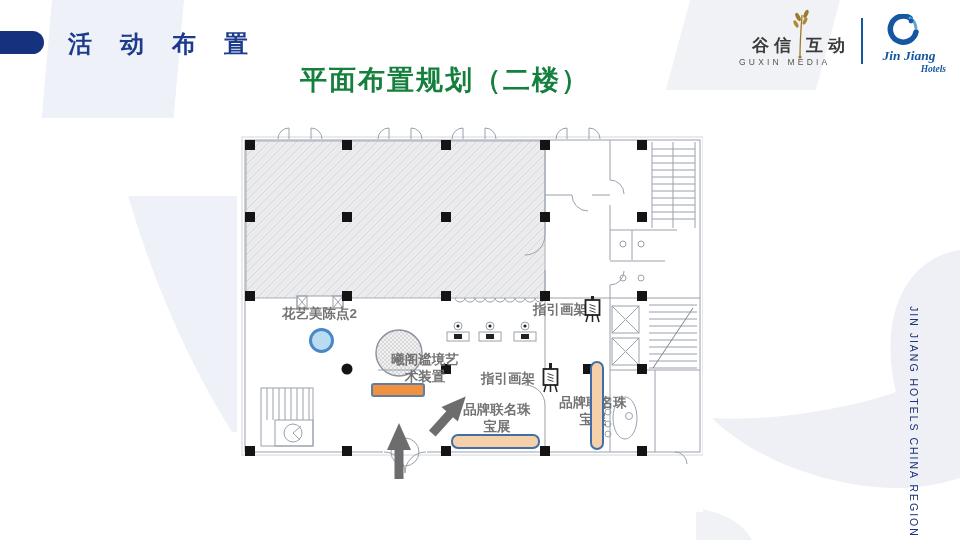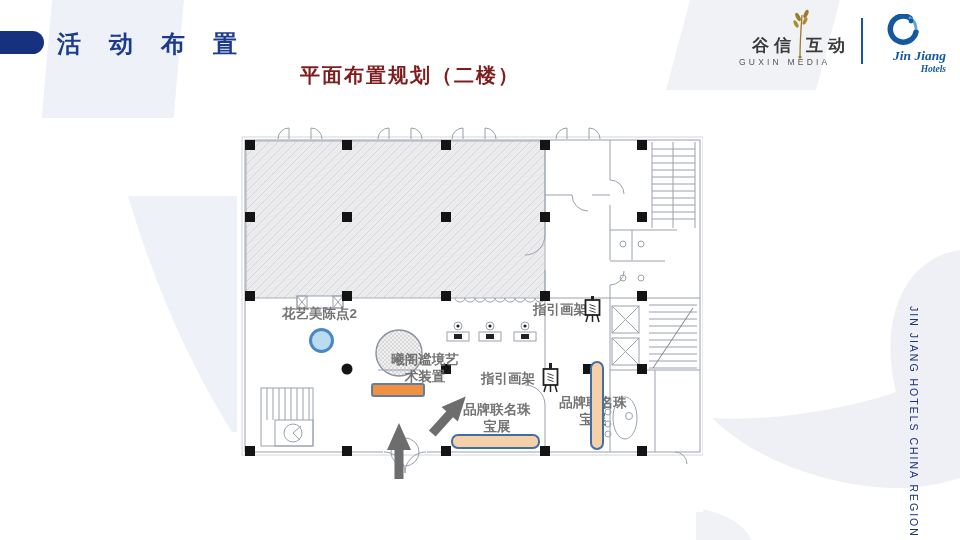--- a/index.html
+++ b/index.html
@@ -6,32 +6,32 @@
   body{
     width:960px;height:540px;position:relative;overflow:hidden;background:#ffffff;
     font-family:"Liberation Sans","DejaVu Sans",sans-serif;
   }
   .abs{position:absolute;}
   
   .bg-band-title{left:52px;top:0;width:132px;height:118px;background:#eef2f8;transform:skewX(-5deg);transform-origin:top left;}
   .bg-band-logo{left:690px;top:0;width:150px;height:90px;background:#f0f2f5;transform:skewX(-15deg);transform-origin:top left;}
   
   .pill{left:-14px;top:31px;width:58px;height:23px;background:#16317e;border-radius:12px;}
-  .section-title{left:57px;top:28px;font-size:24px;font-weight:bold;color:#1c3b8c;letter-spacing:28px;white-space:nowrap;}
-  .main-title{left:300px;top:62px;font-size:20px;font-weight:bold;color:#7f1d1d;letter-spacing:2px;white-space:nowrap;text-align:center;}
+  .section-title{left:68px;top:28px;font-size:24px;font-weight:bold;color:#1c3b8c;letter-spacing:28px;white-space:nowrap;}
+  .main-title{left:300px;top:62px;font-size:27px;font-weight:bold;color:#15803d;letter-spacing:2px;white-space:nowrap;text-align:center;}
   .side-text{
     left:908px;top:306px;height:230px;color:#1a3178;font-size:10.5px;letter-spacing:2px;
     writing-mode:vertical-rl;text-orientation:mixed;white-space:nowrap;
   }
   
   .guxin-cn{left:738px;top:34px;width:112px;font-size:17px;font-weight:bold;color:#3a3a3a;letter-spacing:5px;white-space:nowrap;text-align:right;}
   .guxin-cn .gap{display:inline-block;width:10px;}
   .guxin-en{left:739px;top:57px;font-size:8.5px;color:#555;letter-spacing:3.2px;white-space:nowrap;}
   .logo-divider{left:861px;top:18px;width:2px;height:46px;background:#1558a0;}
-  .jj-name{left:872px;top:48px;width:74px;text-align:right;font-family:"Liberation Serif","DejaVu Serif",serif;
+  .jj-name{left:872px;top:48px;width:74px;text-align:center;font-family:"Liberation Serif","DejaVu Serif",serif;
     font-style:italic;font-weight:bold;font-size:13.5px;color:#1558a0;white-space:nowrap;}
   .jj-sub{left:872px;top:64px;width:74px;text-align:right;font-family:"Liberation Serif","DejaVu Serif",serif;
     font-style:italic;font-weight:bold;font-size:9.5px;color:#1558a0;}
   
   .plan-wrap{left:237px;top:120px;width:466px;height:392px;background:#ffffff;}
   
   .lbl{position:absolute;font-weight:bold;color:#737373;font-size:13.5px;line-height:16px;white-space:nowrap;}
   .lbl2{white-space:normal;text-align:center;line-height:17px;}
   .marker-circle{left:309px;top:328px;width:19px;height:19px;border-radius:50%;
     background:#badcf0;border:3px solid #4a86c8;}

